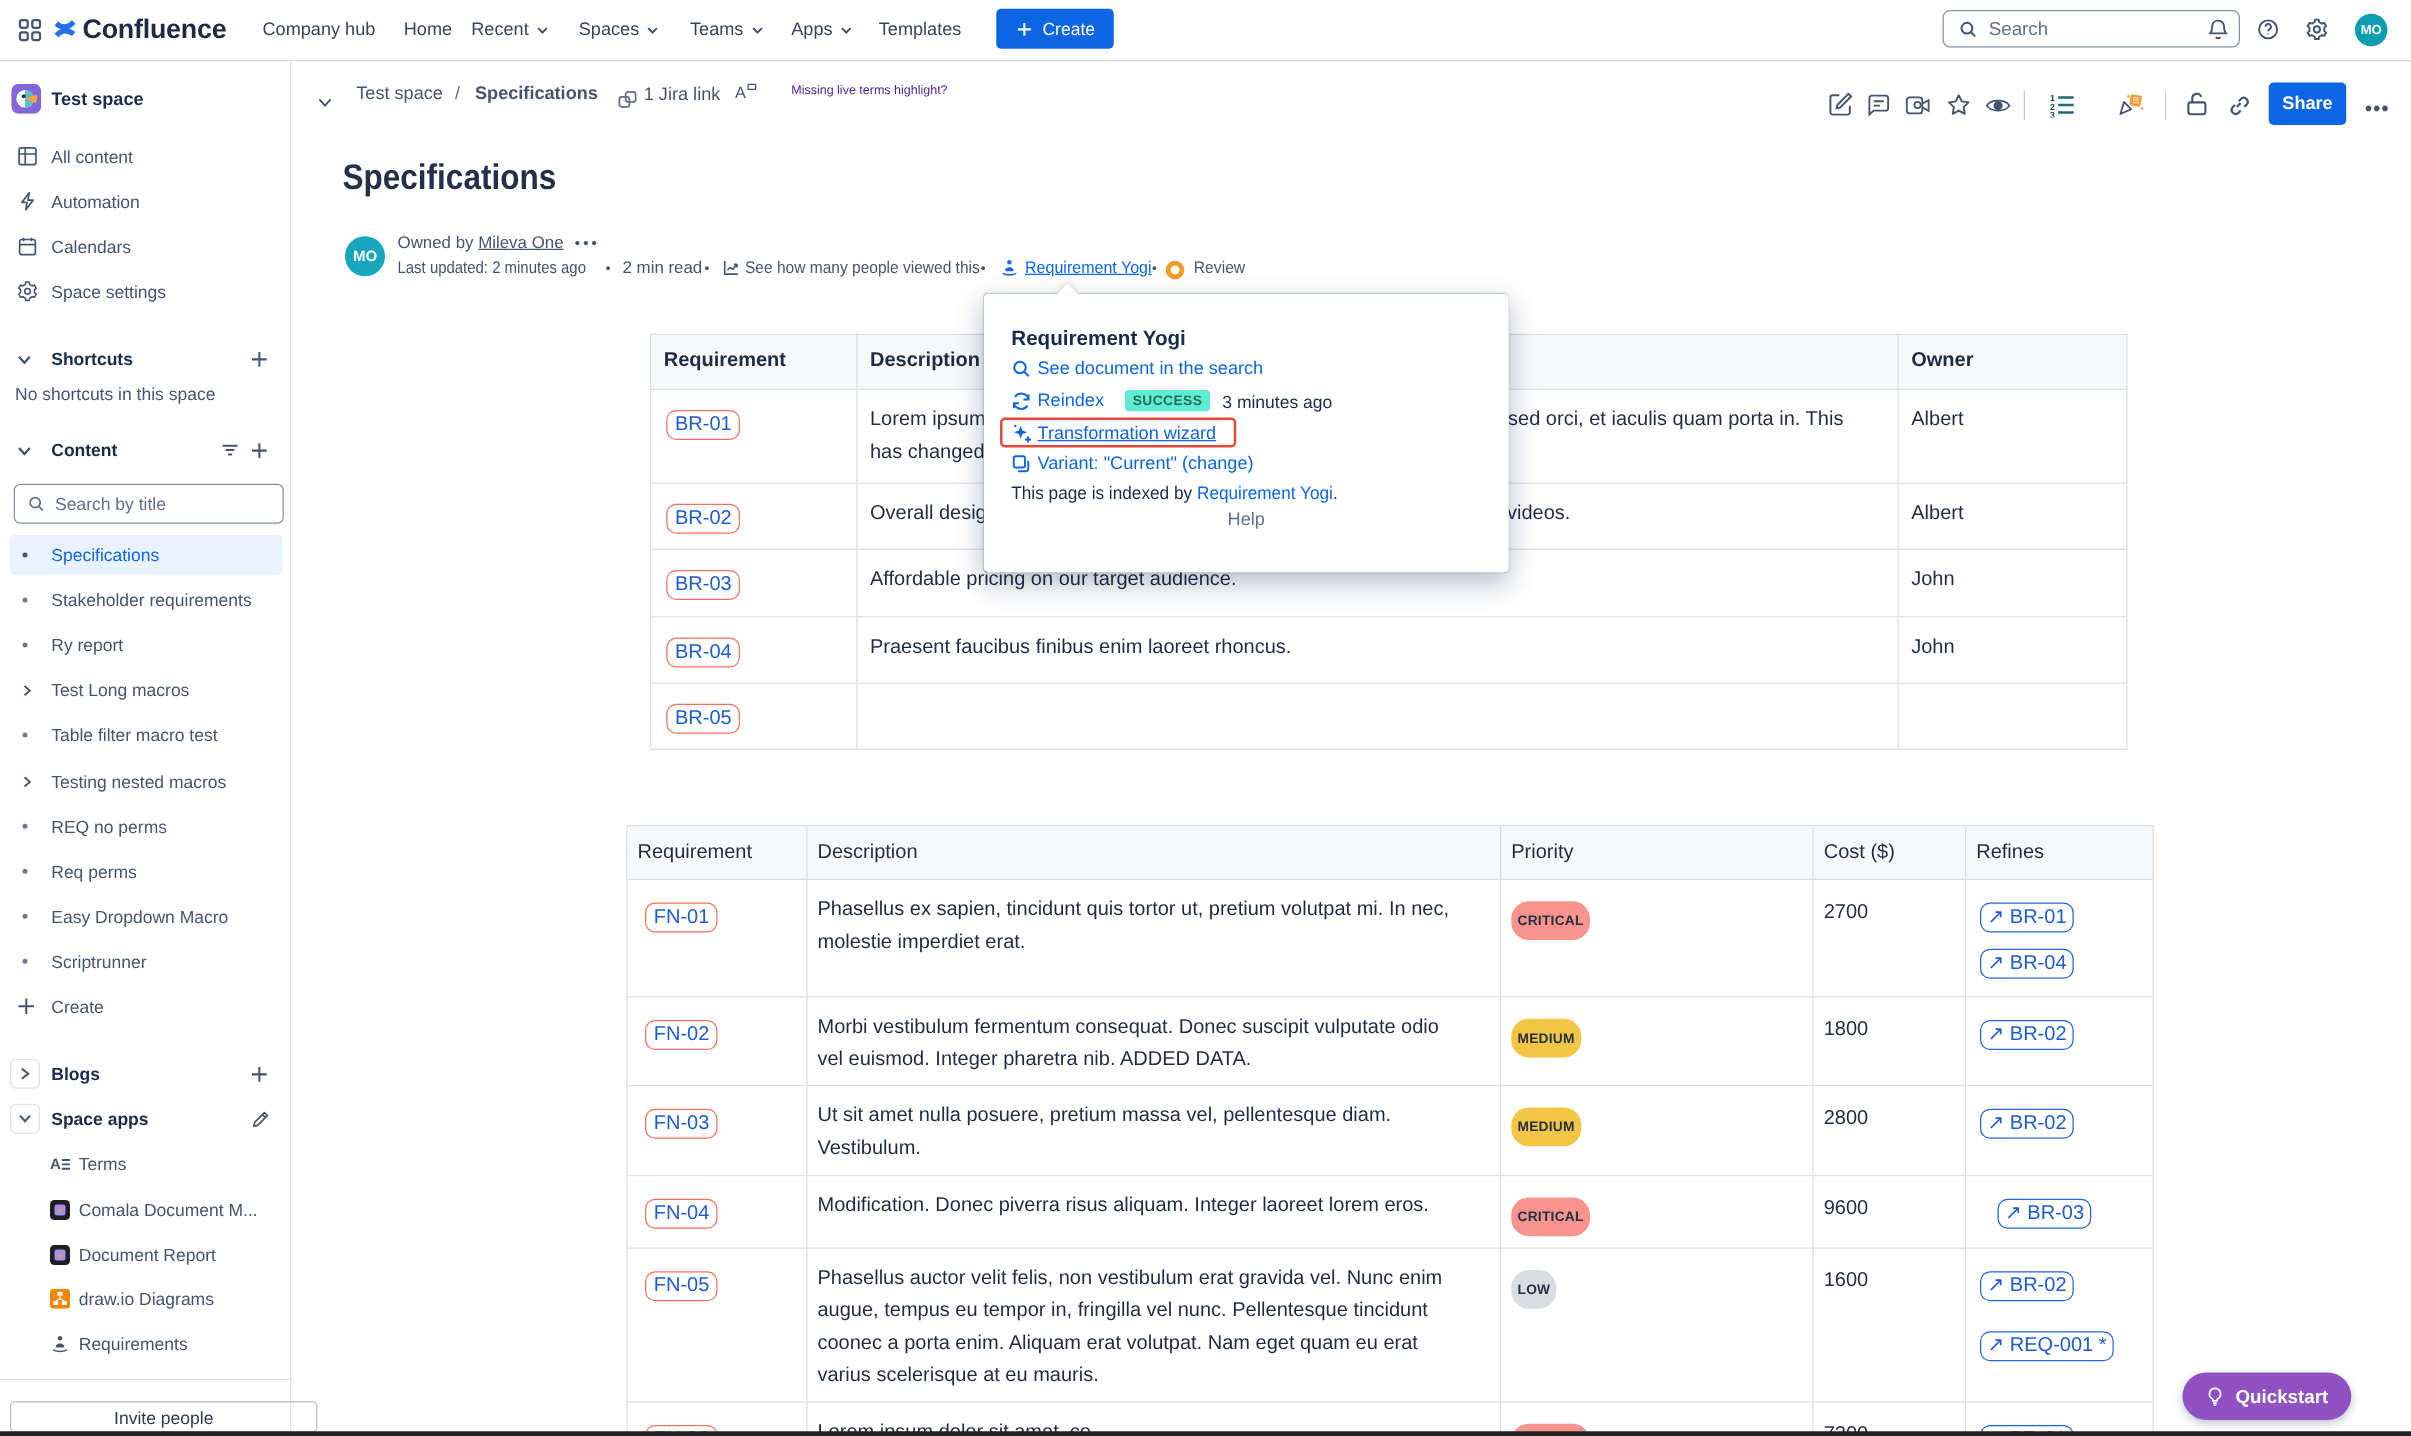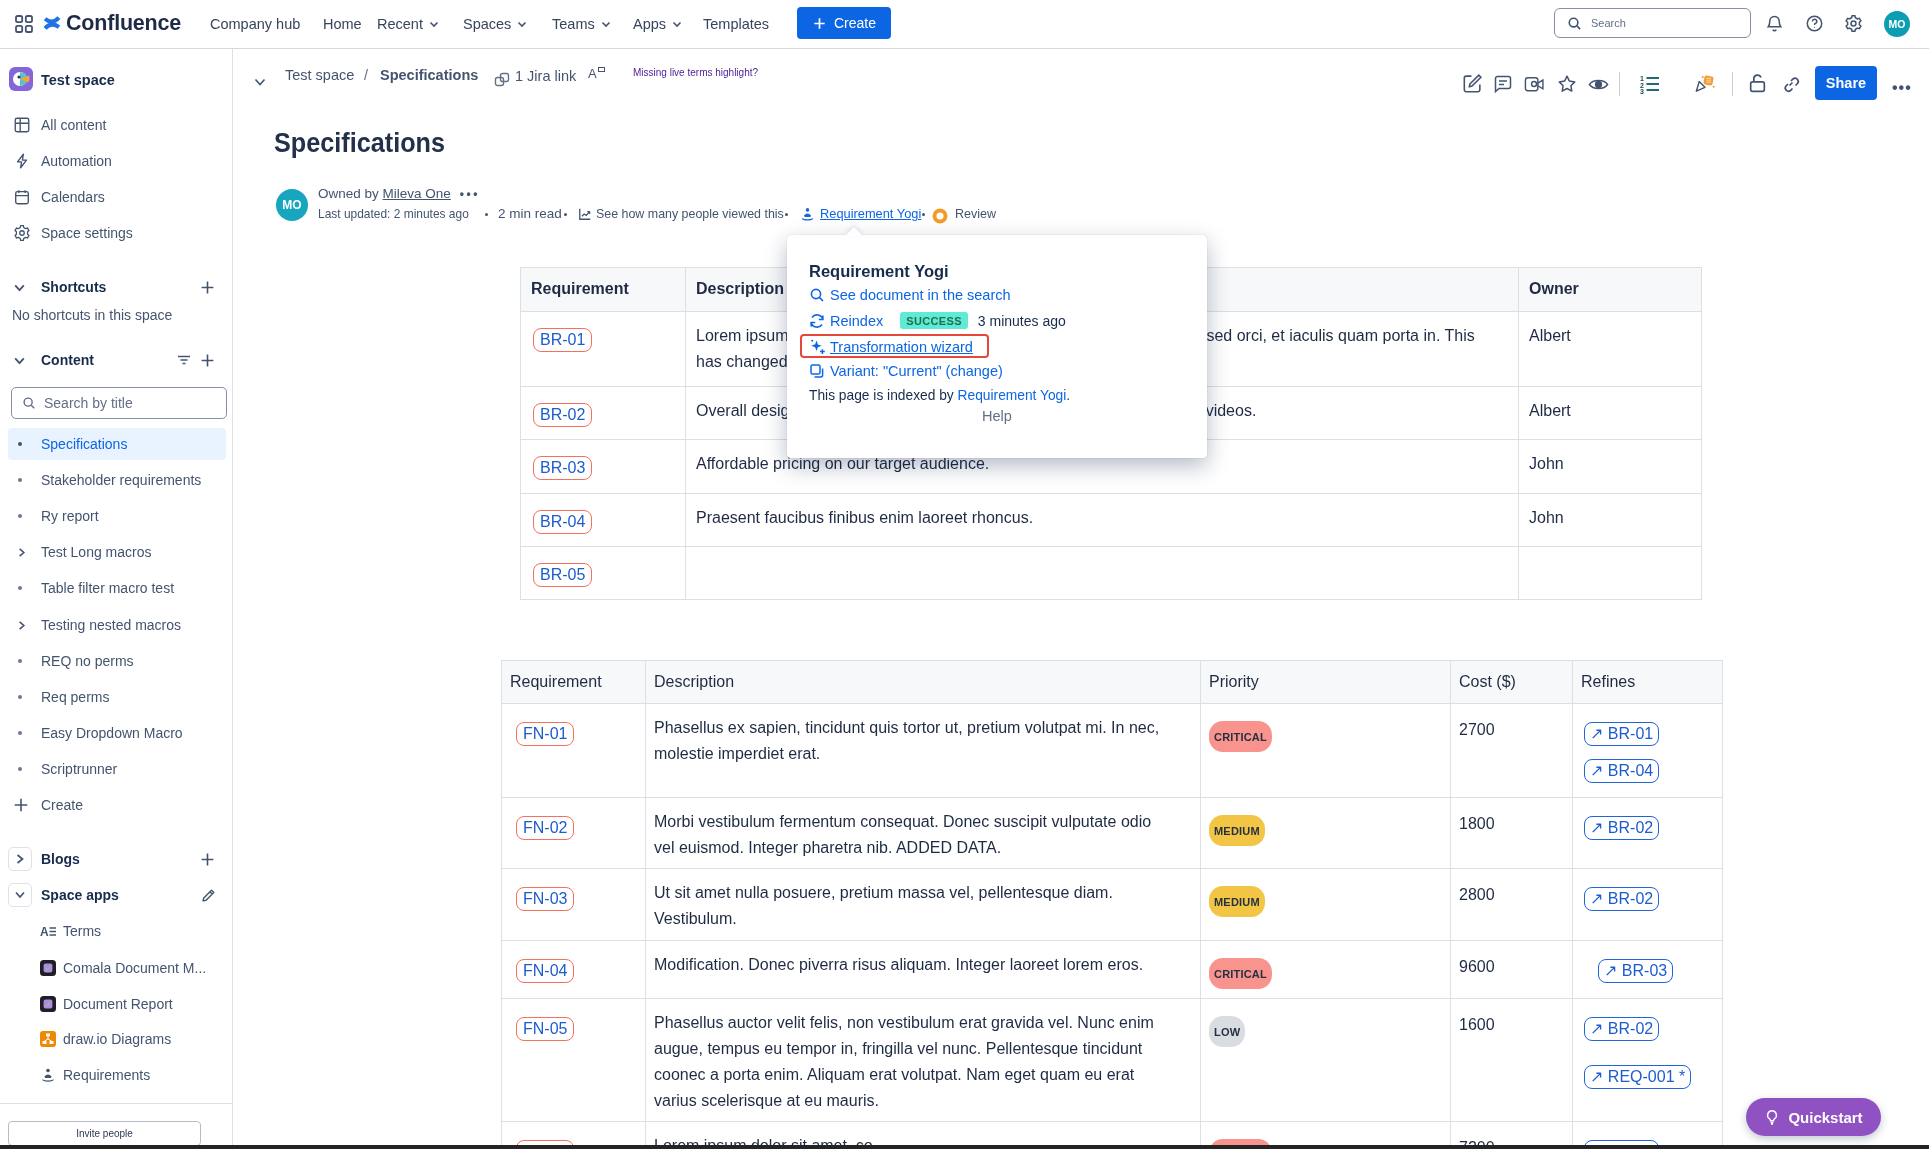--- a/index.html
+++ b/index.html
@@ -93,21 +93,21 @@
         </svg></div>
     <div class="navitem" style="left:633px">Apps <svg class="navchev" width="12" height="12" viewBox="0 0 12 12" fill="none" stroke="#44546F" stroke-width="1.6">
           <path d="M2.5 4.5 L6 8 L9.5 4.5"></path>
         </svg></div>
     <div class="navitem" style="left:703px">Templates</div>
     <div class="abs" style="left:797px;top:7px;width:94px;height:32px;background:#0C66E4;border-radius:4px;color:#fff;display:flex;align-items:center;justify-content:center;font-size:14px;font-weight:500">
       <svg width="15" height="15" viewBox="0 0 16 16" fill="none" stroke="#fff" stroke-width="1.8" style="margin-right:7px">
           <path d="M8 2.5 V13.5 M2.5 8 H13.5"></path>
         </svg>Create
     </div>
-    <div class="abs" style="left:1554px;top:8px;width:197px;height:30px;border:1px solid #8590A2;border-radius:6px;display:flex;align-items:center;color:#626F86;font-size:11px">
+    <div class="abs" style="left:1554px;top:8px;width:238px;height:30px;border:1px solid #8590A2;border-radius:6px;display:flex;align-items:center;color:#626F86;font-size:15px">
       <svg style="margin:0 9px 0 12px" width="15" height="15" viewBox="0 0 16 16" fill="none" stroke="#44546F" stroke-width="1.7">
           <circle cx="7" cy="7" r="4.6"></circle>
           <path d="M10.6 10.6 L14 14"></path>
         </svg>Search
     </div>
     <svg class="abs" style="left:1765px;top:14px" width="19" height="19" viewBox="0 0 20 20" fill="none" stroke="#44546F" stroke-width="1.6">
       <path d="M10 2.6 c-3.2 0-5 2.4-5 5.2 0 2.6-.6 4.2-1.6 5.6 h13.2 c-1-1.4-1.6-3-1.6-5.6 0-2.8-1.8-5.2-5-5.2z"></path>
       <path d="M8.2 16.4 a2 2 0 0 0 3.6 0"></path>
     </svg>
     <svg class="abs" style="left:1805px;top:14px" width="19" height="19" viewBox="0 0 20 20" fill="none" stroke="#44546F" stroke-width="1.6">
@@ -297,21 +297,21 @@
     <div class="sideitem" style="top:1008px">
       <svg class="abs" style="left:40px;width:16px;height:16px" viewBox="0 0 16 16" fill="#44546F">
           <circle cx="8" cy="3.6" r="1.8"></circle>
           <path d="M4.4 9.5 Q8 5.5 11.6 9.5 L10.8 11 H5.2 Z"></path>
           <path d="M2 12.2 Q8 14.8 14 12.2 L13 13.8 Q8 15.6 3 13.8 Z"></path>
         </svg>
       <span class="lbl" style="left:63px">Requirements</span>
       </div>
 
     <div class="abs" style="left:0;top:1054px;width:233px;height:1px;background:#DCDFE4"></div>
-    <div class="abs" style="left:8px;top:1072px;width:193px;height:25px;border:1px solid #B6BDC9;border-radius:4px;display:flex;align-items:center;justify-content:center;font-size:10px;font-weight:500;color:#2C3A52">Invite people</div>
+    <div class="abs" style="left:8px;top:1072px;width:246px;height:25px;border:1px solid #B6BDC9;border-radius:4px;display:flex;align-items:center;justify-content:center;font-size:14px;font-weight:500;color:#2C3A52">Invite people</div>
   </div>
   <div id="main">
 
     <svg class="abs" style="left:18px;top:25px" width="16" height="16" viewBox="0 0 16 16" fill="none" stroke="#44546F" stroke-width="1.6">
         <path d="M3.5 5.5 L8 10.5 L12.5 5.5"></path>
       </svg>
     <div class="abs" style="left:51px;top:18px;font-size:14.5px;color:#44546F">Test space</div>
     <div class="abs" style="left:130px;top:18px;font-size:14.5px;color:#626F86">/</div>
     <div class="abs" style="left:146px;top:18px;font-size:14.5px;font-weight:700;color:#44546F">Specifications</div>
     <svg class="abs" style="left:260px;top:23px" width="16" height="18" viewBox="0 0 16 18" fill="none" stroke="#626F86" stroke-width="1.4">

